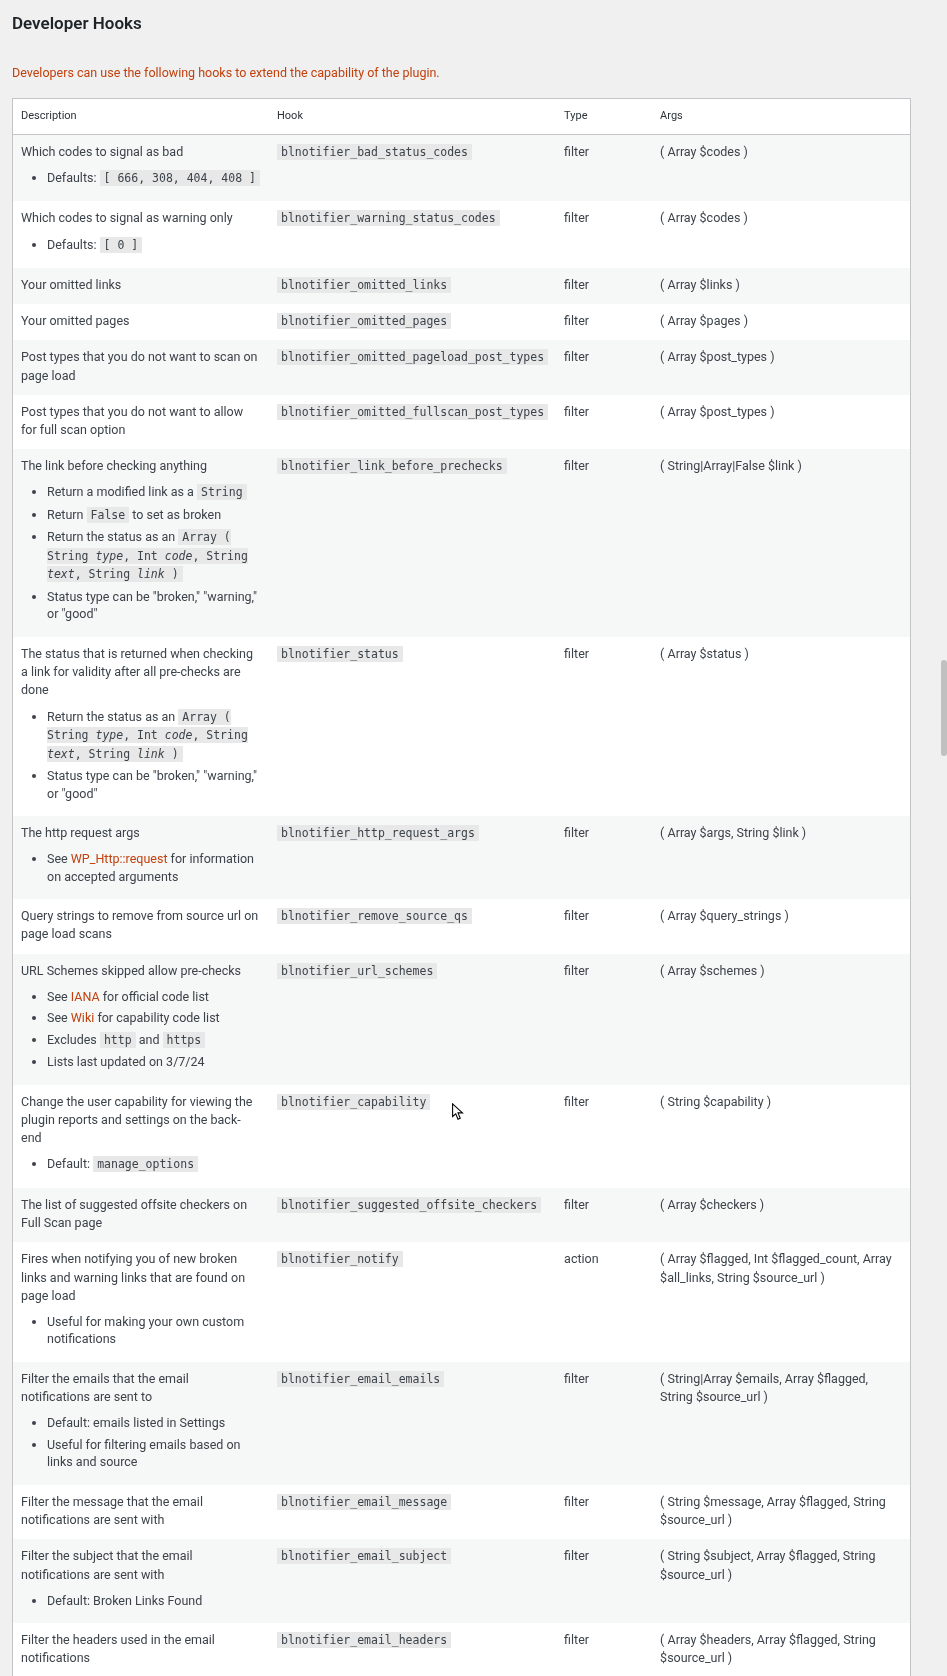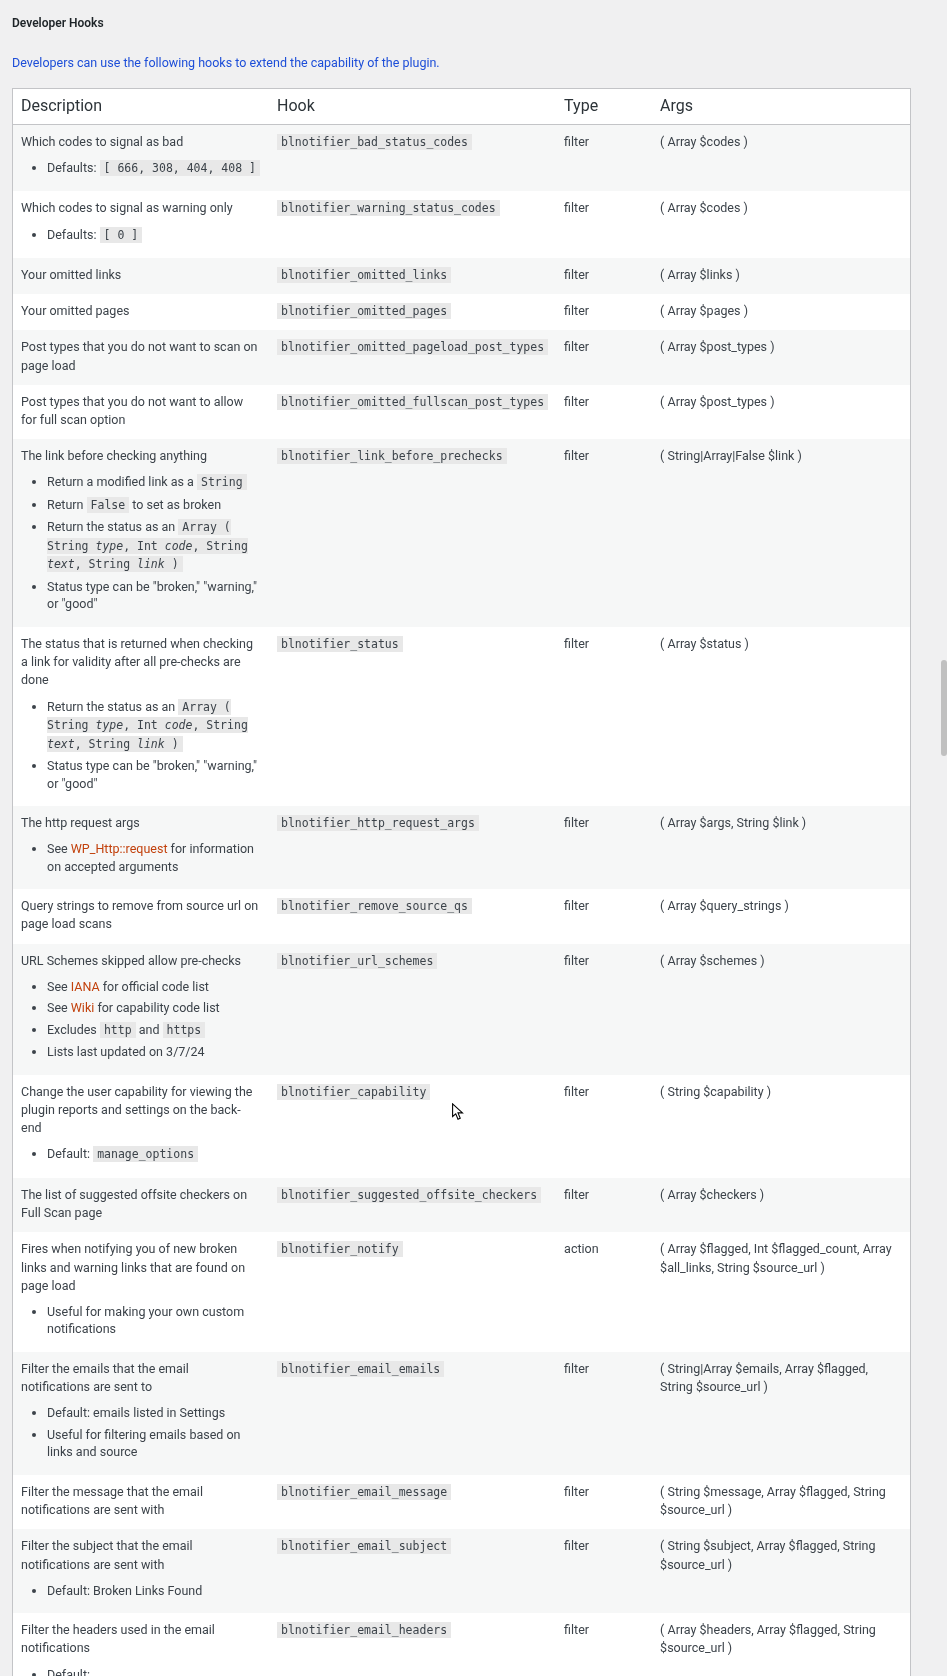--- a/index.html
+++ b/index.html
@@ -11,43 +11,43 @@
     font-size: 13px;
     line-height: 1.4em;
   }
   .wrap {
     padding: 10px 12px 20px 12px;
     width: 923px;
     box-sizing: border-box;
     position: relative;
   }
   h2 {
-    font-size: 12px;
+    font-size: 17px;
     font-weight: 600;
-    margin: 4px 0 22px 0;
+    margin: 4px 0 32px 0;
   }
   p.intro {
     margin: 0 0 16px 0;
     font-size: 12.5px;
-    color: #1d4ed8;
+    color: #c2410c;
   }
   table {
     width: 100%;
     border-collapse: collapse;
     background: #fff;
     border: 1px solid #c3c4c7;
     font-size: 12.5px;
   }
   thead th, tfoot th {
     text-align: left;
     font-weight: 400;
     color: #2c3338;
     padding: 8px 8px;
     border-bottom: 1px solid #c3c4c7;
-    font-size: 16px;
+    font-size: 11px;
   }
   tbody td {
     vertical-align: top;
     padding: 8px 8px 10px 8px;
     color: #3c434a;
     font-size: 12.5px;
   }
   tbody tr:nth-child(odd) td {
     background: #f6f7f7;
   }

